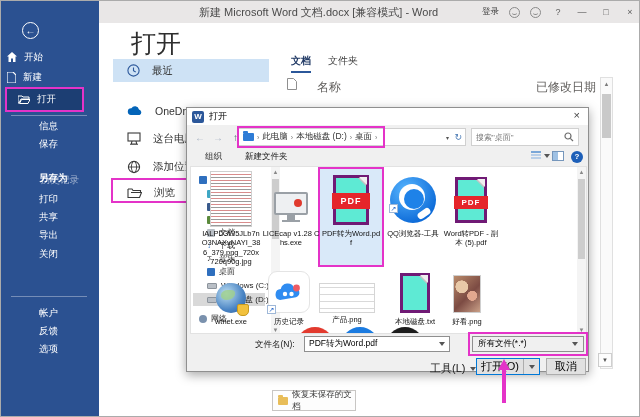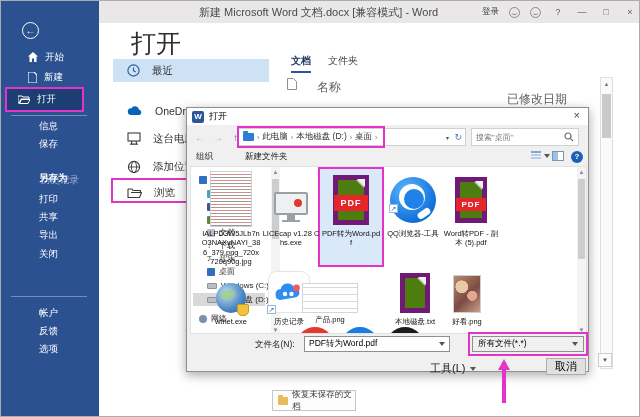--- a/index.html
+++ b/index.html
@@ -22,21 +22,21 @@
   .tb-circle:after { content:""; position:absolute; left:2px; right:2px; bottom:2px;
     height:3px; border-bottom:1px solid #8a8a8a; border-radius:0 0 5px 5px; }
 
   
   #sidebar { position:absolute; left:0; top:0; width:98px; height:417px;
     background:#2b5191; color:#fff; }
   #back-button { position:absolute; left:21px; top:21px; width:17px; height:17px;
     border:1.5px solid #fff; border-radius:50%; display:flex; align-items:center;
     justify-content:center; font-size:10px; color:#fff; }
   .side-item { position:absolute; left:0; width:98px; height:18px; display:flex;
-    align-items:center; font-size:9.5px; color:#fff; padding-left:27px; gap:7px; }
+    align-items:center; font-size:9.5px; color:#fff; padding-left:6px; gap:7px; }
   .side-item.no-icon { padding-left:38px; }
   .side-item svg { flex:0 0 auto; }
   #side-open-box { position:absolute; left:4px; top:86px; width:79px; height:25px;
     background:#1c3e73; border:2px solid #e433c8; display:flex; align-items:center;
     padding-left:11px; gap:7px; font-size:9.5px; }
   .side-divider { position:absolute; left:10px; width:76px; height:1px;
     background:rgba(255,255,255,.35); }
   .dim { opacity:.55; }
 
   
@@ -139,21 +139,21 @@
   .scr-thumb { position:absolute; left:1px; width:7px; background:#cdcdcd; }
 
   
   .tile { position:absolute; width:60px; text-align:center; }
   .tile-icon { height:58px; display:flex; align-items:flex-end; justify-content:center; }
   .tile-label { margin-top:2px; font-size:7.5px; line-height:1.25; color:#111;
     word-break:break-all; }
   #tile-sel-box { position:absolute; left:127px; top:0; width:66px; height:100px;
     border:2px solid #e433c8; background:#d9e9f9; }
   
-  .page { position:relative; background:#4d7c0f; border:5px solid #701a75; }
+  .page { position:relative; background:#5eead4; border:3px solid #701a75; }
   .page .fold { position:absolute; top:-1px; right:-1px; width:0; height:0;
     border-left:8px solid transparent; border-top:8px solid #f0f0f0;
     filter:drop-shadow(-1px 1px 0 #c3c3c3); }
   .pdf-badge { position:absolute; left:-4px; right:-4px; background:#e5252a;
     color:#fff; font-weight:bold; text-align:center; letter-spacing:1px; }
   .thumb-lines { background:
     repeating-linear-gradient(#fff 0 2px,#d98c8c 2px 3px,#fff 3px 5px,#9a9a9a 5px 6px);
     border:1px solid #cfcfcf; }
   .monitor { position:relative; width:34px; height:23px; border:2px solid #9aa0a6;
     background:#eef0f2; border-radius:2px; }
@@ -341,21 +341,21 @@
       <span>浏览</span>
     </div>
     <div id="browse-box"></div>
 
     <div class="bs-tab" id="tab-documents">文档</div>
     <div class="bs-tab" id="tab-folders">文件夹</div>
     <svg id="bs-doc-icon" width="10" height="12" viewBox="0 0 10 12">
         <path d="M0.5 0.5 H6.5 L9.5 3.5 V11.5 H0.5 Z" fill="#fff" stroke="#8f8f8f"></path>
       </svg>
     <div class="bs-colhead" style="left:218px;">名称</div>
-    <div class="bs-colhead" style="left:408px;margin-top:12px;">已修改日期</div>
+    <div class="bs-colhead" style="left:437px;">已修改日期</div>
 
     <div id="bs-scrollbar">
       <div id="bs-scroll-up">▲</div>
       <div id="bs-scroll-thumb"></div>
     </div>
     <div id="bs-scroll-down">▼</div>
 
     <div id="recover-button">
       <span class="mini-folder"></span>
       <span>恢复未保存的文档</span>
@@ -389,21 +389,21 @@
       <div id="searchbox">
         <span>搜索"桌面"</span>
         <svg id="search-mag" width="10" height="10" viewBox="0 0 10 10">
             <circle cx="4" cy="4" r="3" fill="none" stroke="#6d6d6d" stroke-width="1.2"></circle>
             <path d="M6.3 6.3 L9 9" stroke="#6d6d6d" stroke-width="1.2"></path>
           </svg>
       </div>
     </div>
 
     <div id="dlg-toolbar">
-      <div class="tool-item" style="left:9px;flex-direction:column;">
+      <div class="tool-item" style="left:18px;flex-direction:column;">
         <span>组织</span>
         <span class="caret-down"></span>
       </div>
       <div class="tool-item" style="left:58px;">
         <span>新建文件夹</span>
       </div>
       <div class="tool-item" style="left:344px;">
         <span id="view-icon"></span>
         <span class="caret-down"></span>
       </div>
@@ -533,21 +533,21 @@
                 <path d="M6 18 a5.5 5.5 0 0 1 .8-10.9 A7 7 0 0 1 20 5.5 a5 5 0 0 1 2 9.7 Z" fill="#2f8cf1"></path>
                 <circle cx="22.5" cy="6" r="3.4" fill="#ee5b64"></circle>
                 <circle cx="11" cy="12" r="2.2" fill="#fff"></circle>
                 <circle cx="17.5" cy="12" r="2.2" fill="#fff"></circle>
               </svg>
             <span class="shortcut">↗</span>
           </div>
         </div>
         <div class="tile-label">历史记录</div>
       </div>
-      <div class="tile" style="left:109px; top:110px;">
+      <div class="tile" style="left:126px; top:110px;">
         <div class="tile-icon" style="height:36px;">
             <div class="faint-lines" style="width:56px; height:30px;"></div>
           </div>
         <div class="tile-label">产品.png</div>
       </div>
       <div class="tile" style="left:194px; top:102px;">
         <div class="tile-icon" style="height:46px; padding-bottom:2px;">
             <div class="page" style="width:30px; height:40px;">
               <span class="fold"></span>
             </div>
@@ -583,20 +583,26 @@
         <span id="filetype-caret" class="caret-down"></span>
       </div>
       <div id="filetype-hl"></div>
     </div>
 
     <div id="row-buttons">
       <div id="tools-button">
         <span>工具(L)</span>
         <span class="caret-down"></span>
       </div>
+      <div id="open-group">
+        <div id="open-button">打开(O)</div>
+        <div id="open-split">
+            <span class="caret-down"></span>
+          </div>
+      </div>
       <div id="cancel-button">取消</div>
     </div>
   </div>
 
   <div id="annot-arrow">
     <div class="head"></div>
     <div class="shaft"></div>
   </div>
 
 </div>

